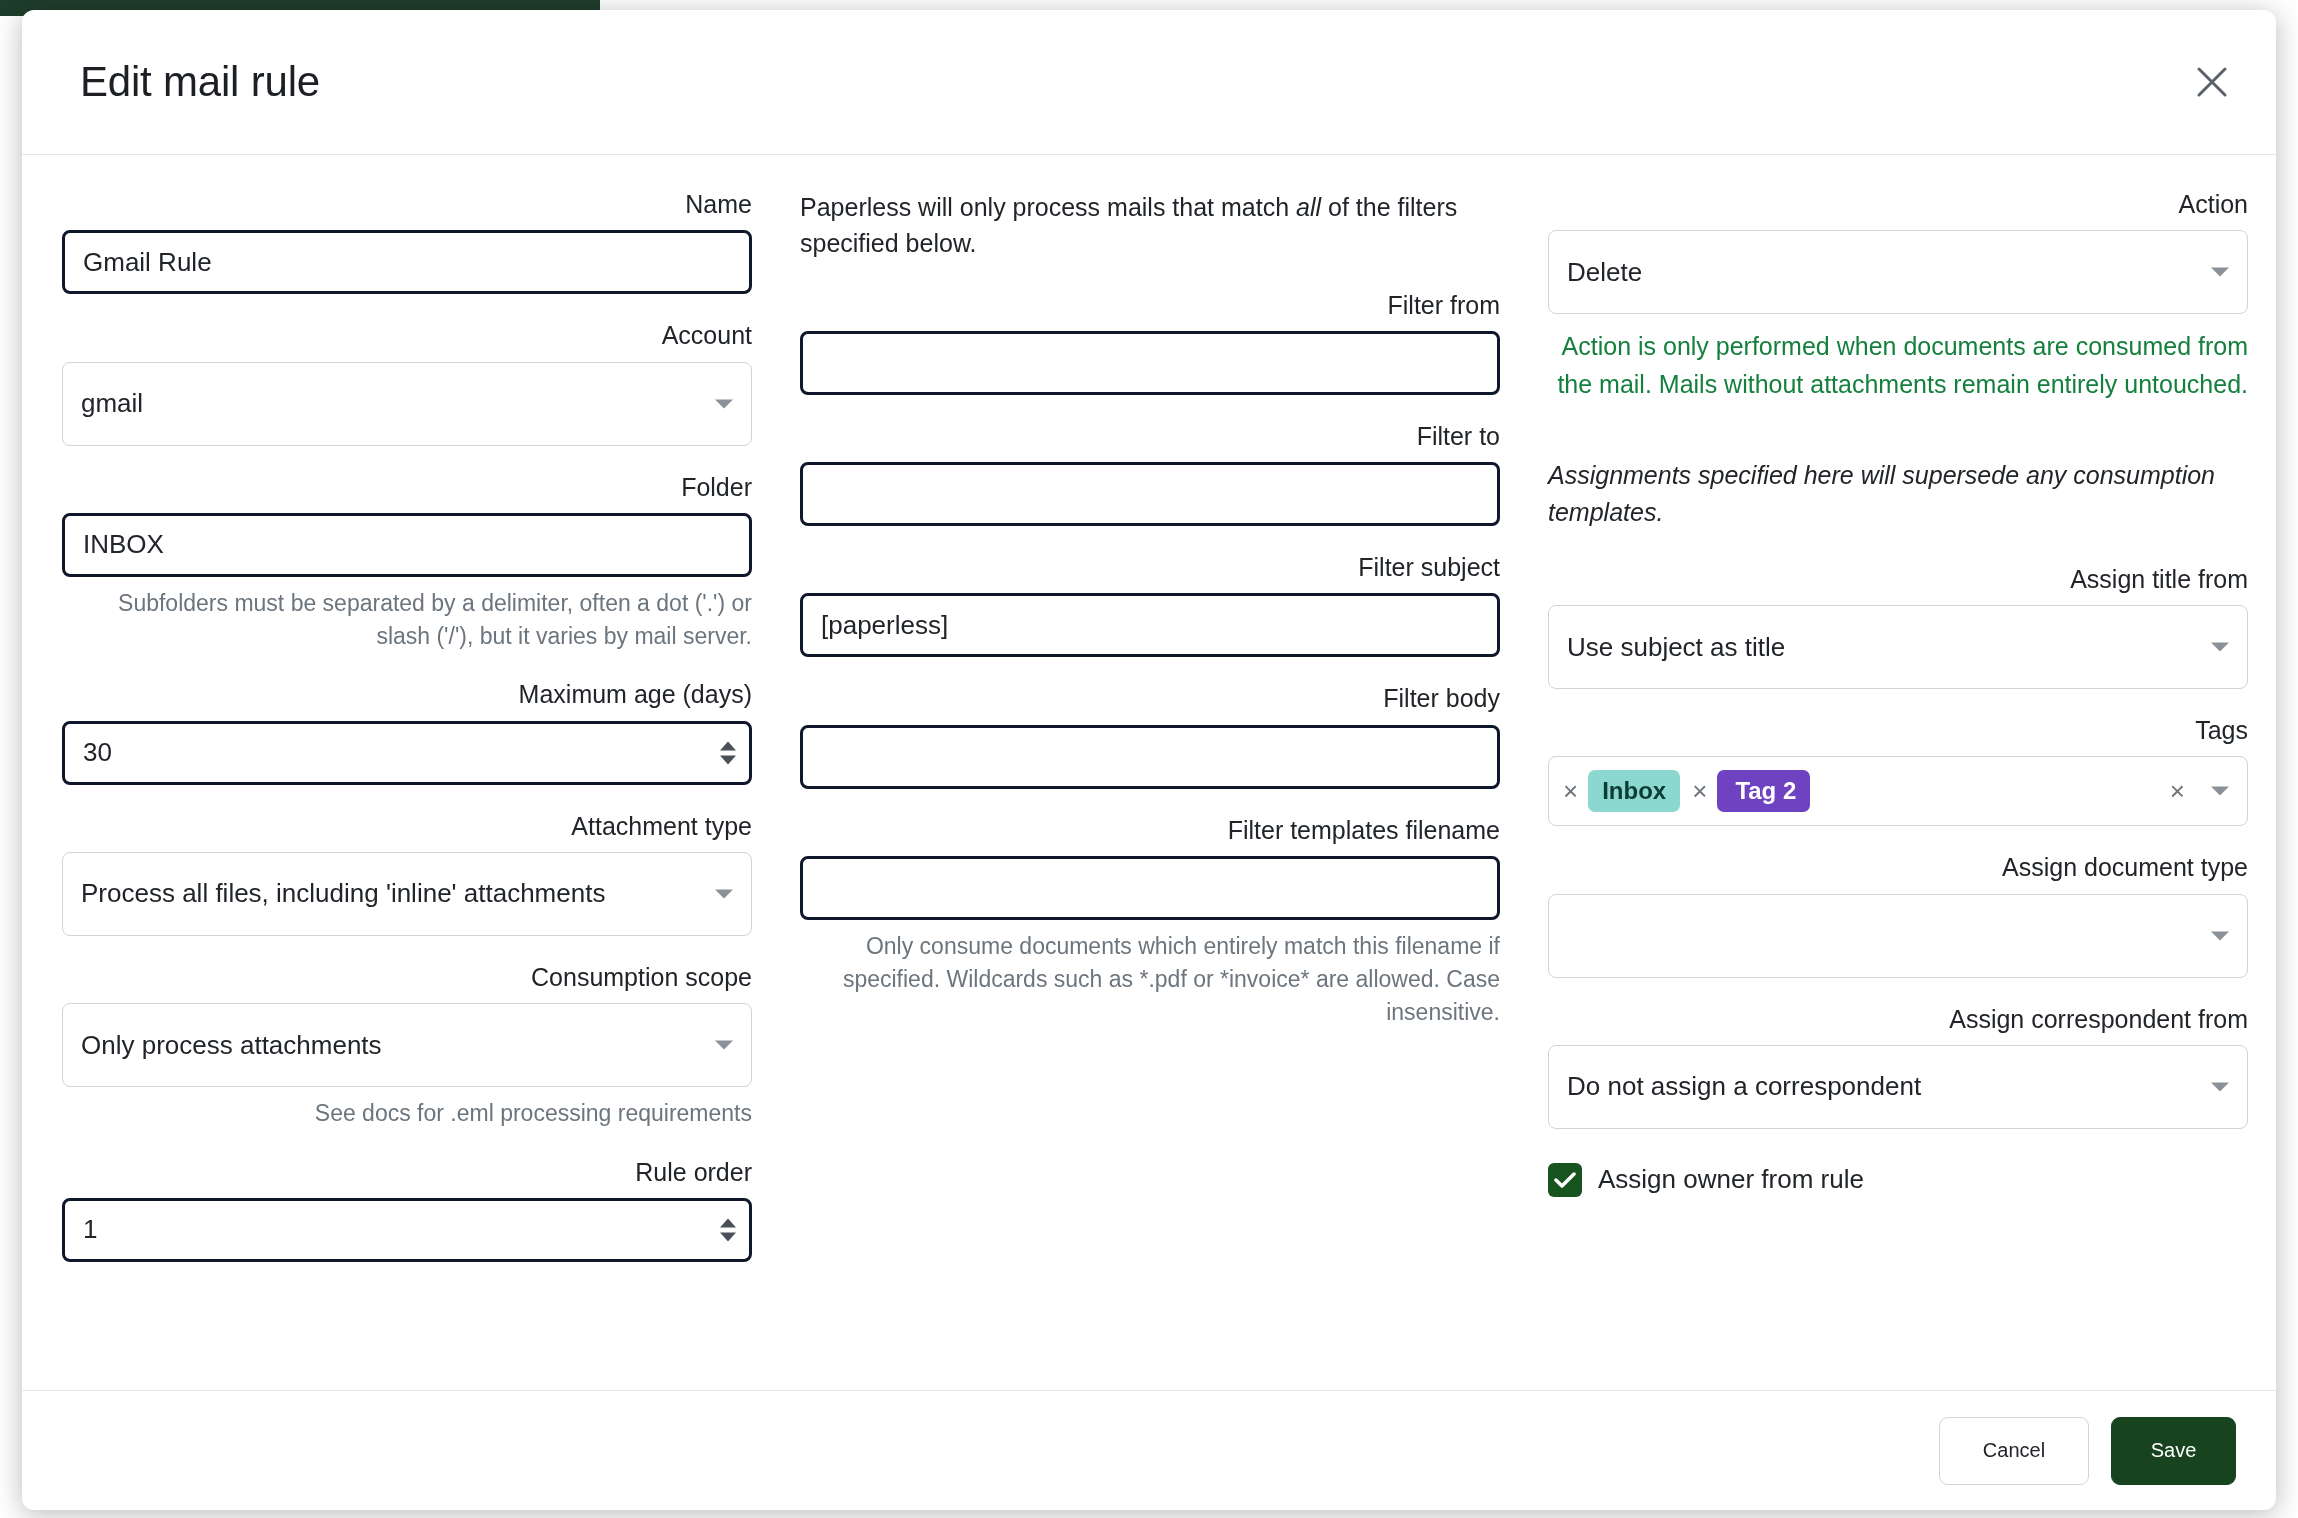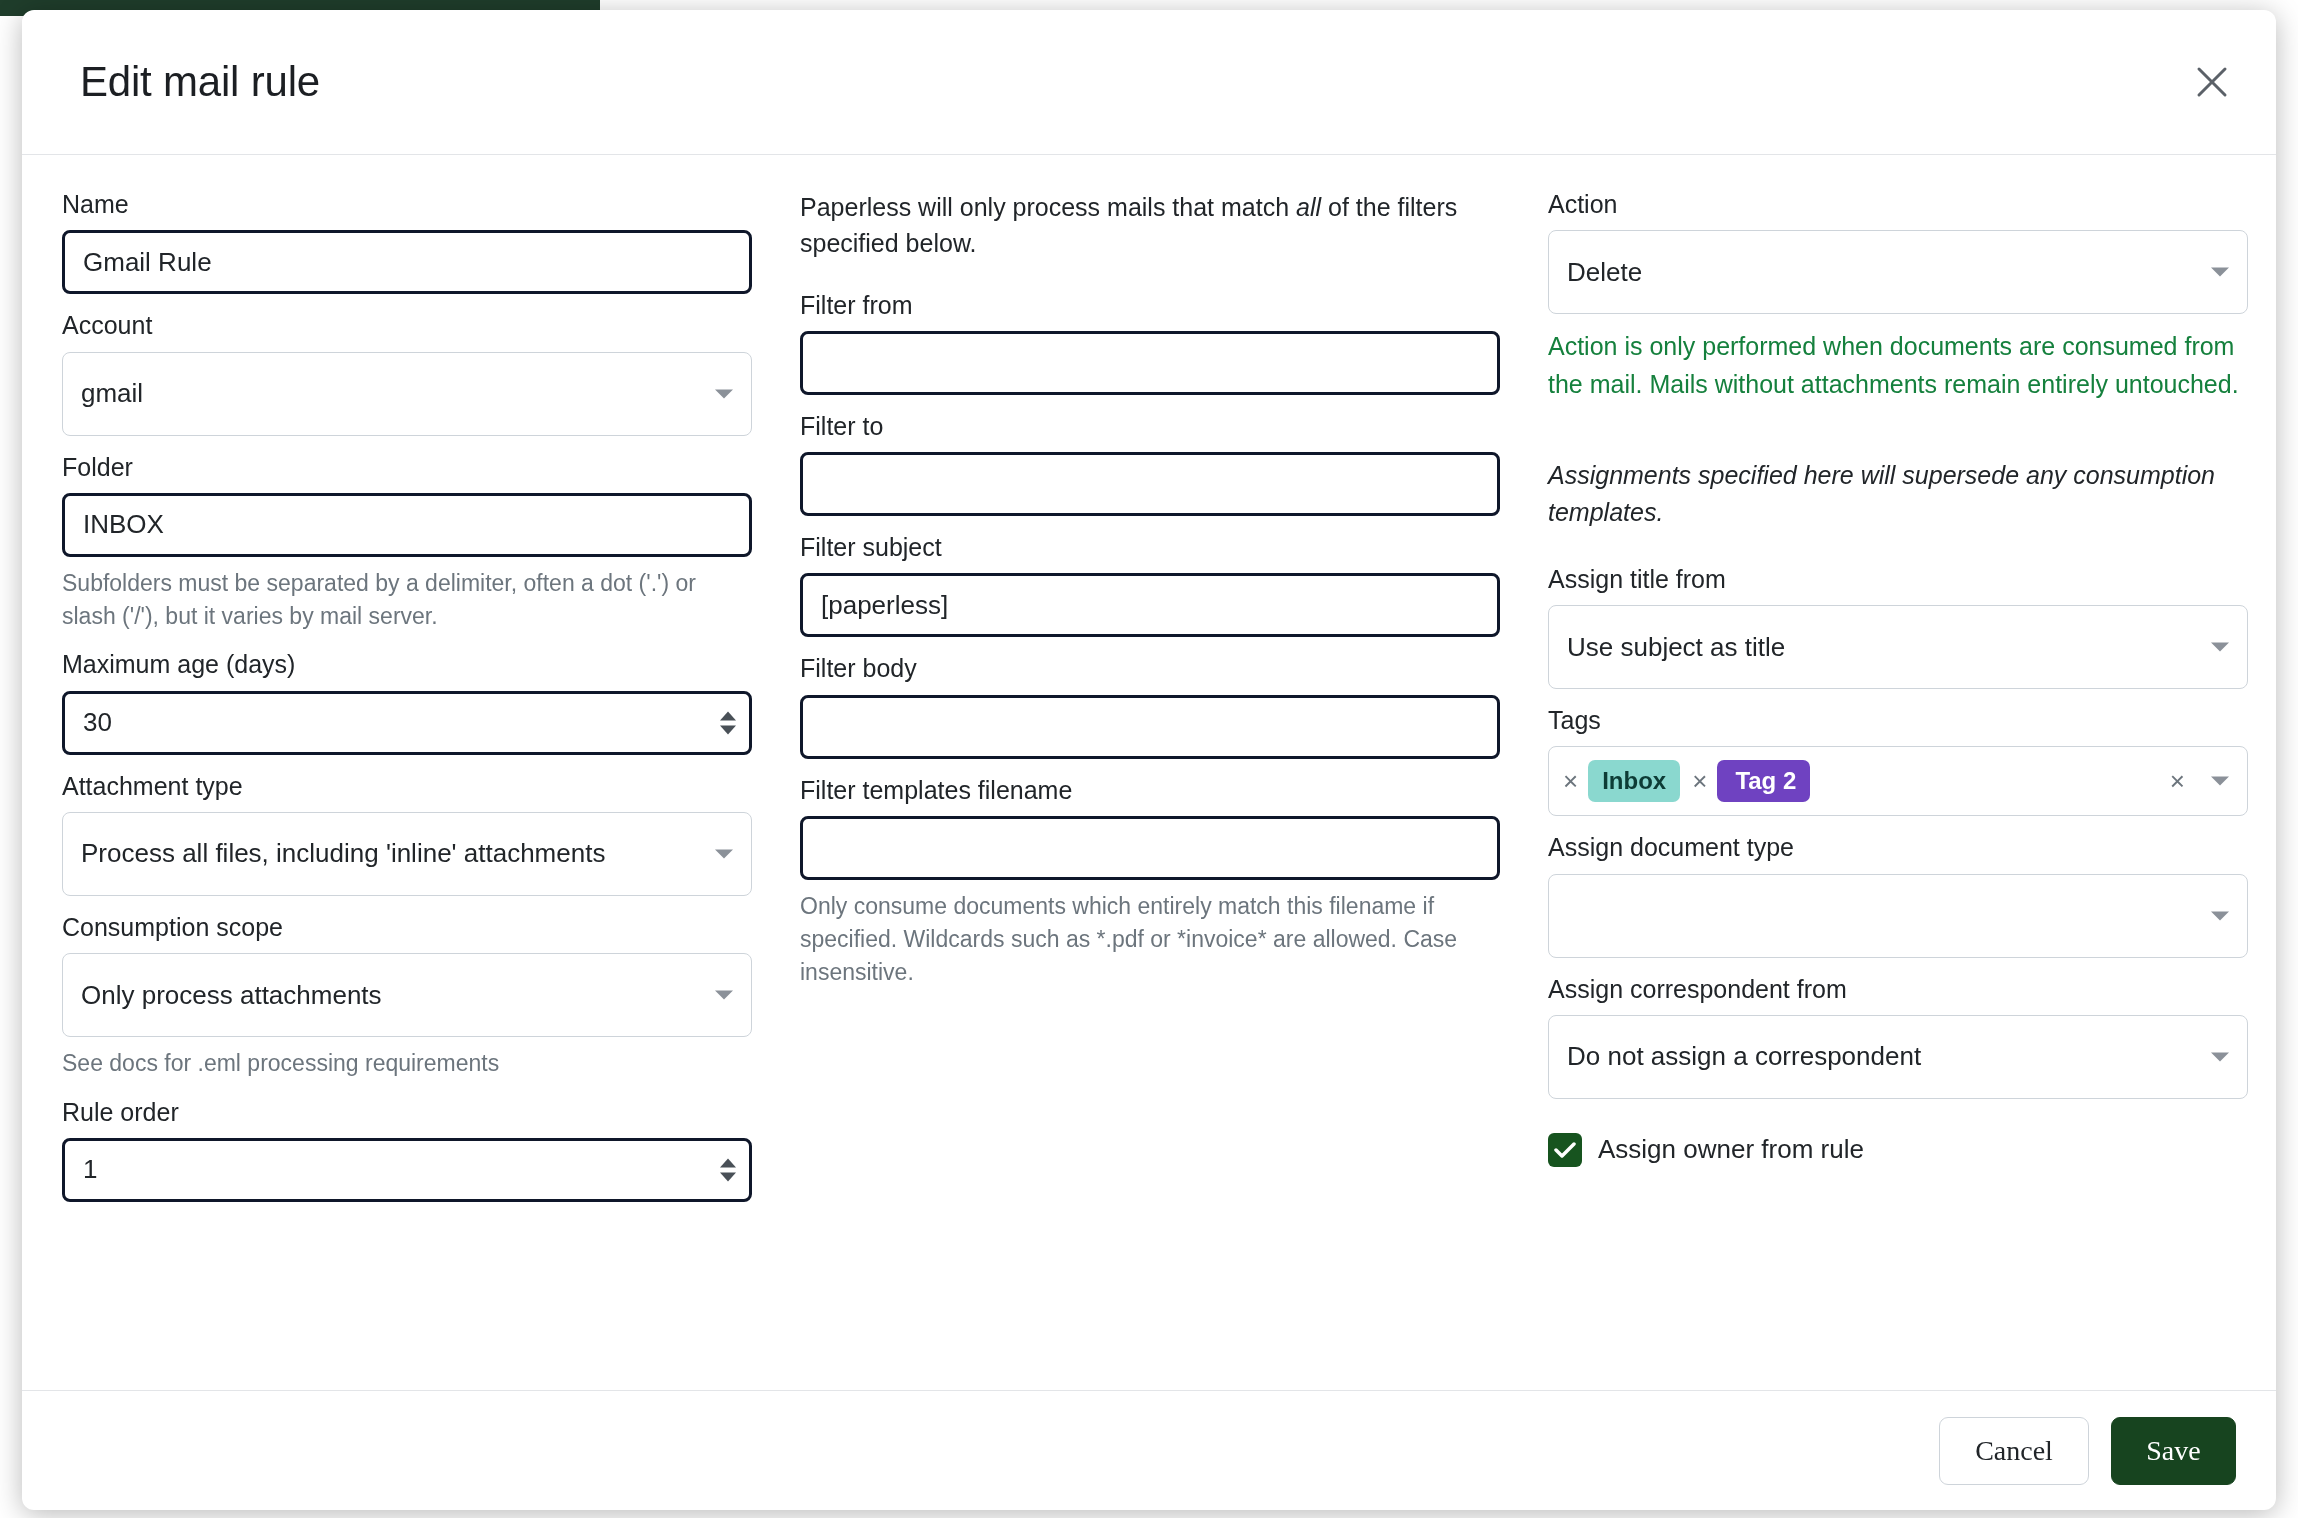--- a/index.html
+++ b/index.html
@@ -67,21 +67,21 @@
   .col.mid { width: 700px; flex: 0 0 700px; }
   .col.right { width: 700px; flex: 0 0 700px; }
 
   label.fld-label, .fld-label {
     display: block;
     font-size: 25px;
     color: #212529;
     margin-bottom: 10px;
     line-height: 1.25;
   }
-  .field { margin-bottom: 16px; }
+  .field { margin-bottom: 26px; text-align: right; }
 
   .input {
     width: 100%;
     height: 64px;
     border: 3px solid #0f172a;
     border-radius: 8px;
     background: #fff;
     font-size: 26px;
     color: #212529;
     padding: 0 18px;
@@ -217,24 +217,24 @@
     flex: 0 0 120px;
     height: 120px;
     border-top: 1px solid #e3e5e8;
     display: flex; align-items: center; justify-content: flex-end;
     gap: 22px;
     padding: 0 40px;
   }
   .btn {
     height: 68px;
     border-radius: 9px;
-    font-size: 28px;
+    font-size: 20px;
     display: inline-flex; align-items: center; justify-content: center;
     cursor: pointer;
-    font-family: Liberation Serif, serif;
+    font-family: Liberation Sans, sans-serif;
   }
   .btn-cancel {
     min-width: 150px; padding: 0 28px;
     border: 1px solid #ced4da;
     background: #fff; color: #212529;
   }
   .btn-save {
     min-width: 125px; padding: 0 30px;
     border: 1px solid #17441f;
     background: #17441f; color: #fff;

